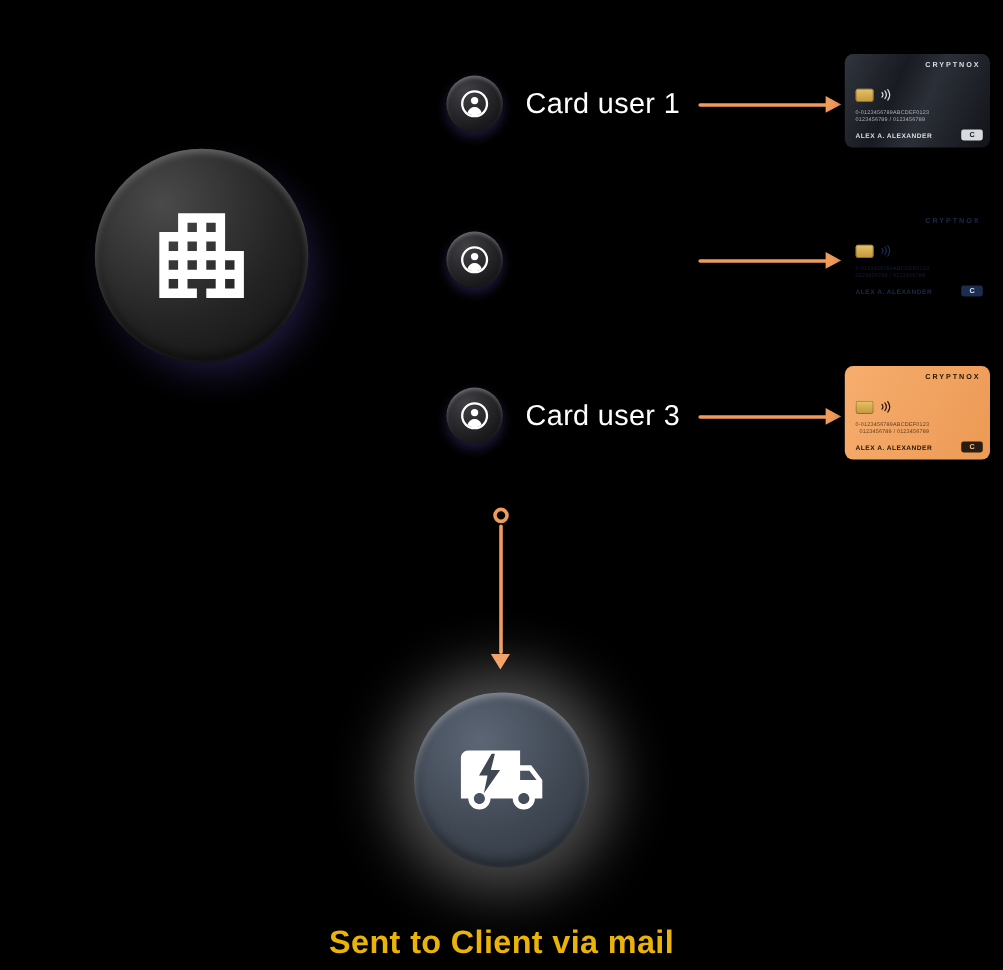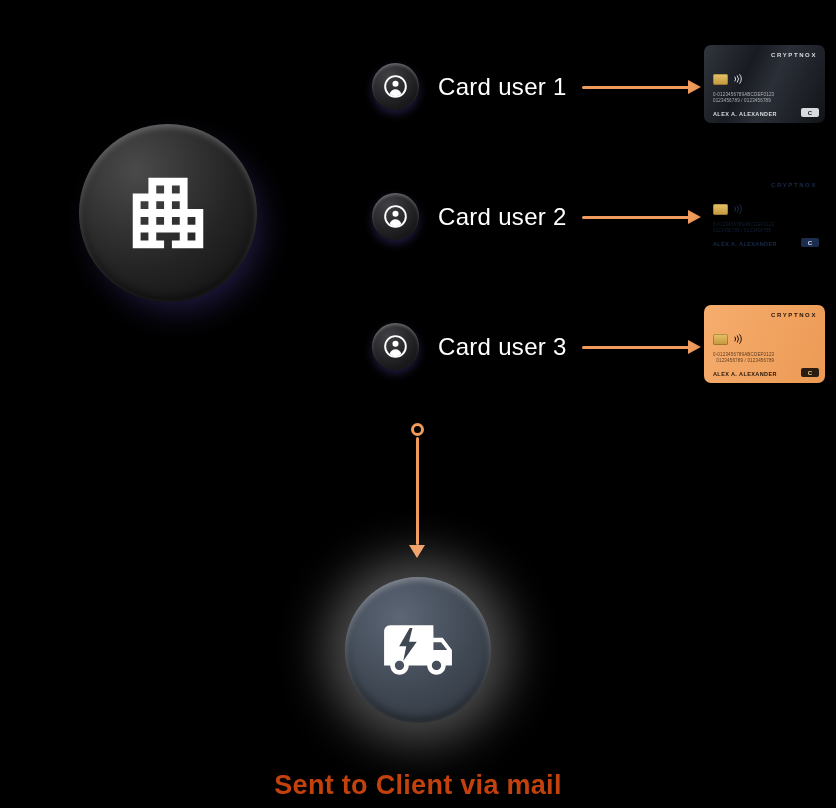--- a/index.html
+++ b/index.html
@@ -79,21 +79,21 @@
   .truck-circle{
     position:absolute;left:345px;top:577px;width:146px;height:146px;border-radius:50%;
     background:radial-gradient(circle at 38% 28%,#5c6676,#3f4752 55%,#2e343d 100%);
     box-shadow:inset 0 3px 6px rgba(255,255,255,.35),inset 0 -5px 10px rgba(0,0,0,.45);
     display:flex;align-items:center;justify-content:center;
   }
   .truck-circle svg{width:74px;height:74px;}
   
   .caption{
     position:absolute;left:0;top:770px;width:836px;text-align:center;
-    color:#c2410c;font-size:27px;font-weight:600;letter-spacing:.3px;
+    color:#eab308;font-size:27px;font-weight:600;letter-spacing:.3px;
   }
 </style>
 </head>
 <body>
 
 <div id="stage">
 
   <div class="company">
     <svg viewBox="0 0 24 24" aria-hidden="true">
       <path fill="#ffffff" d="M17 11V3H7v4H3v14h8v-4h2v4h8V11h-4zM7 19H5v-2h2v2zm0-4H5v-2h2v2zm0-4H5V9h2v2zm4 8H9v-2h2v2zm0-4H9v-2h2v2zm0-4H9V9h2v2zm0-4H9V5h2v2zm4 12h-2v-2h2v2zm0-4h-2v-2h2v2zm0-4h-2V9h2v2zm0-4h-2V5h2v2zm4 12h-2v-2h2v2zm0-4h-2v-2h2v2z"></path>
@@ -131,21 +131,20 @@
   </div>
 
   <div class="row row-1">
     <div class="user-chip">
       <svg viewBox="0 0 24 24" aria-hidden="true">
         <circle cx="12" cy="12" r="9.2" fill="none" stroke="#ffffff" stroke-width="1.7"></circle>
         <circle cx="12" cy="9.6" r="2.7" fill="#ffffff"></circle>
         <path fill="#ffffff" d="M6.8 18.4c.9-2.6 2.9-4 5.2-4s4.3 1.4 5.2 4c-1.4 1.3-3.2 2.1-5.2 2.1s-3.8-.8-5.2-2.1z"></path>
       </svg>
     </div>
-    <div class="user-label">Card user 2</div>
     <div class="h-arrow">
       <span class="line"></span>
       <span class="head"></span>
     </div>
     <div class="card card--blue">
       <div class="brand">CRYPTNOX</div>
       <div class="chip"></div>
       <svg class="nfc" viewBox="0 0 12 12" fill="none" stroke="currentColor" stroke-width="1" stroke-linecap="round" aria-hidden="true">
         <path d="M3 4a3.2 3.2 0 0 1 0 4"></path>
           <path d="M5.4 2.8a5.2 5.2 0 0 1 0 6.4"></path>

